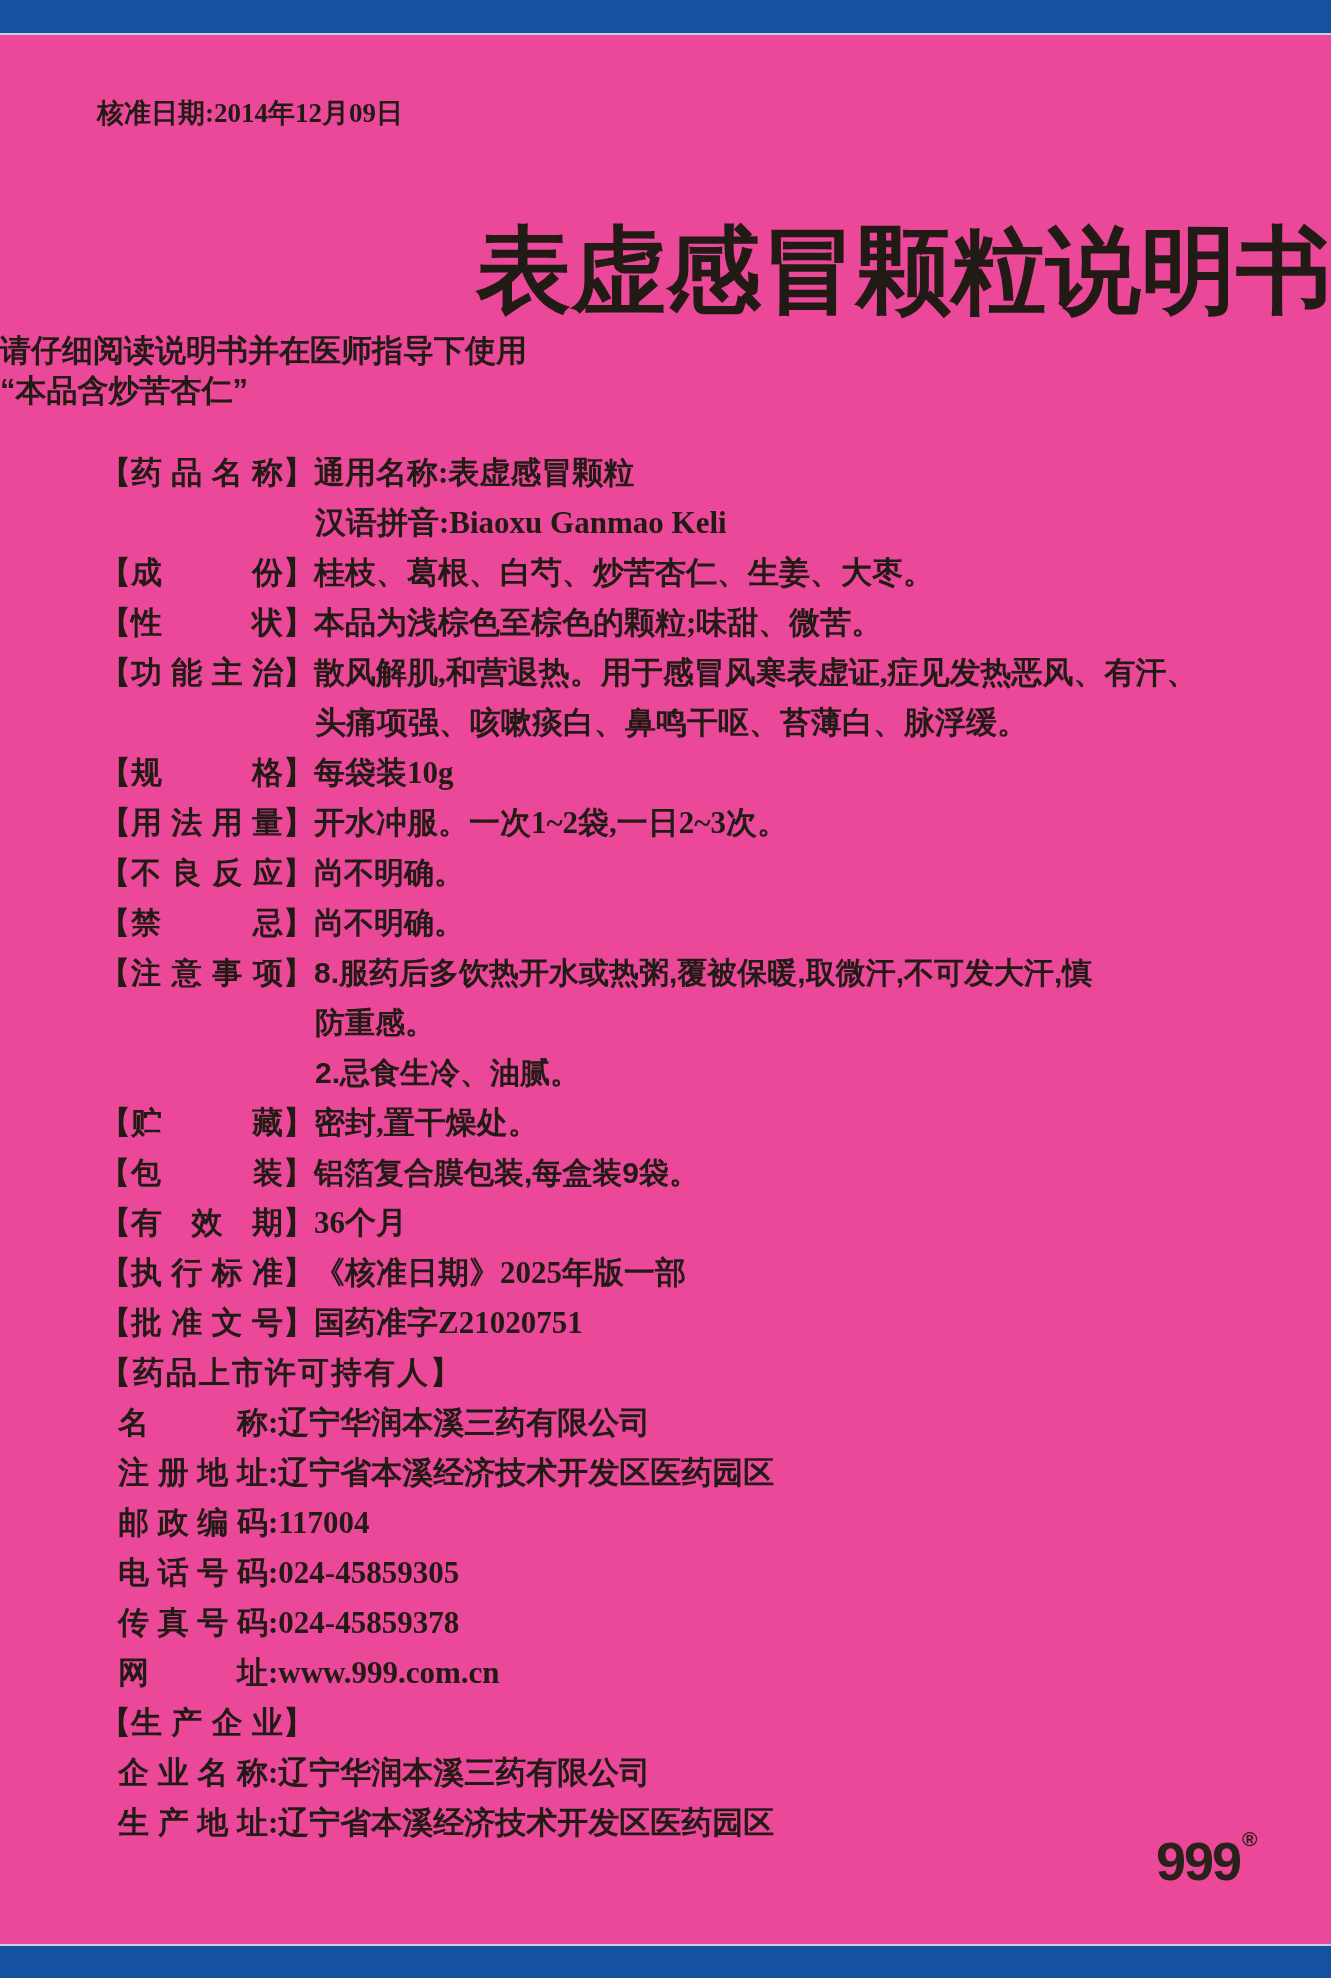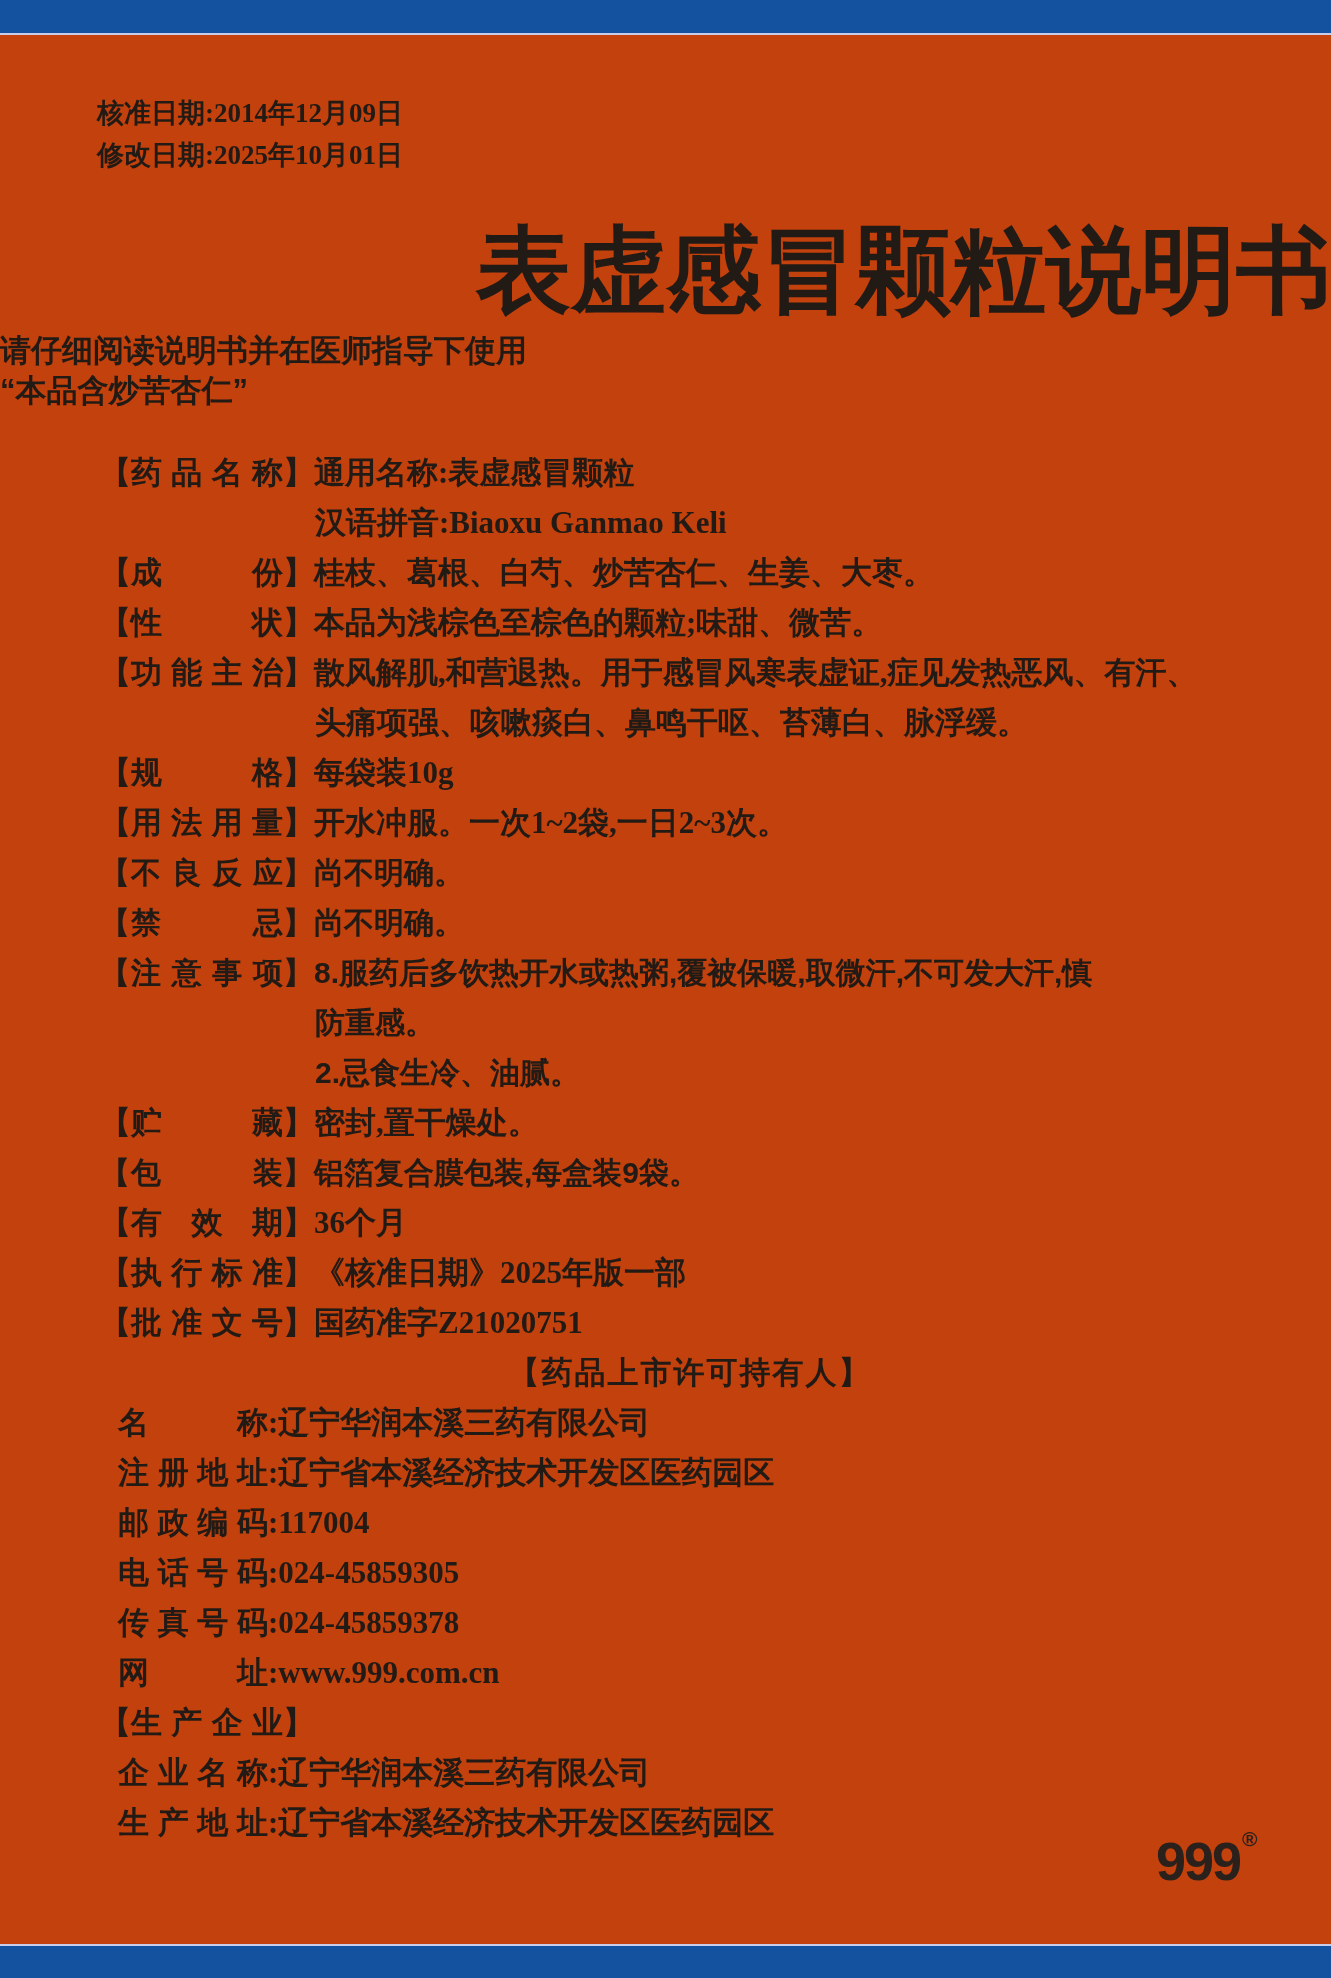--- a/index.html
+++ b/index.html
@@ -1,19 +1,19 @@
 <!DOCTYPE html>
 <html><head>
 <meta charset="utf-8">
 <style>
   html,body{margin:0;padding:0;background:#e9e9e9;}
   .page{
     position:relative;
     width:1331px;height:1978px;
-    background:#c2410c;
+    background:#ec4899;
     overflow:hidden;
     font-family:"Liberation Serif","DejaVu Serif",serif;
     color:#221a15;
   }
   .top-bar{
     position:absolute;left:0;top:0;width:100%;height:33px;
     border-bottom:2px solid #c8cdea;
   }
   .bottom-bar{
     position:absolute;left:0;top:1944px;width:100%;height:34px;
@@ -47,21 +47,21 @@
   }
   .row.sans{
     font-family:"Liberation Sans","DejaVu Sans",sans-serif;
     font-size:30px;
   }
   .br{display:inline-block;width:31px;vertical-align:top;}
   .li{
     display:inline-flex;justify-content:space-between;
     width:152px;vertical-align:top;
   }
-  .row.heading{letter-spacing:2px;text-align:center;}
+  .row.heading{letter-spacing:2px;}
   .row.sub{padding-left:18px;}
   .sl{
     display:inline-flex;justify-content:space-between;
     width:150px;vertical-align:top;
   }
   .ind{display:inline-block;width:215px;vertical-align:top;}
   .logo{
     position:absolute;left:1156px;top:1834px;
     font-family:"Liberation Sans","DejaVu Sans",sans-serif;
     font-size:54px;font-weight:bold;letter-spacing:-2px;
@@ -77,21 +77,20 @@
 </style>
 </head>
 <body>
 
 <div class="page" style="color: rgb(34, 26, 21);">
 
   <div class="top-bar" style="background: rgb(20, 81, 159);"></div>
 
   <div class="dates">
     <div>核准日期:2014年12月09日</div>
-    <div>修改日期:2025年10月01日</div>
   </div>
 
   <div class="title">表虚感冒颗粒说明书</div>
 
   <div class="subtitles">
     <div>请仔细阅读说明书并在医师指导下使用</div>
     <div>“本品含炒苦杏仁”</div>
   </div>
 
   <div class="body-block">

